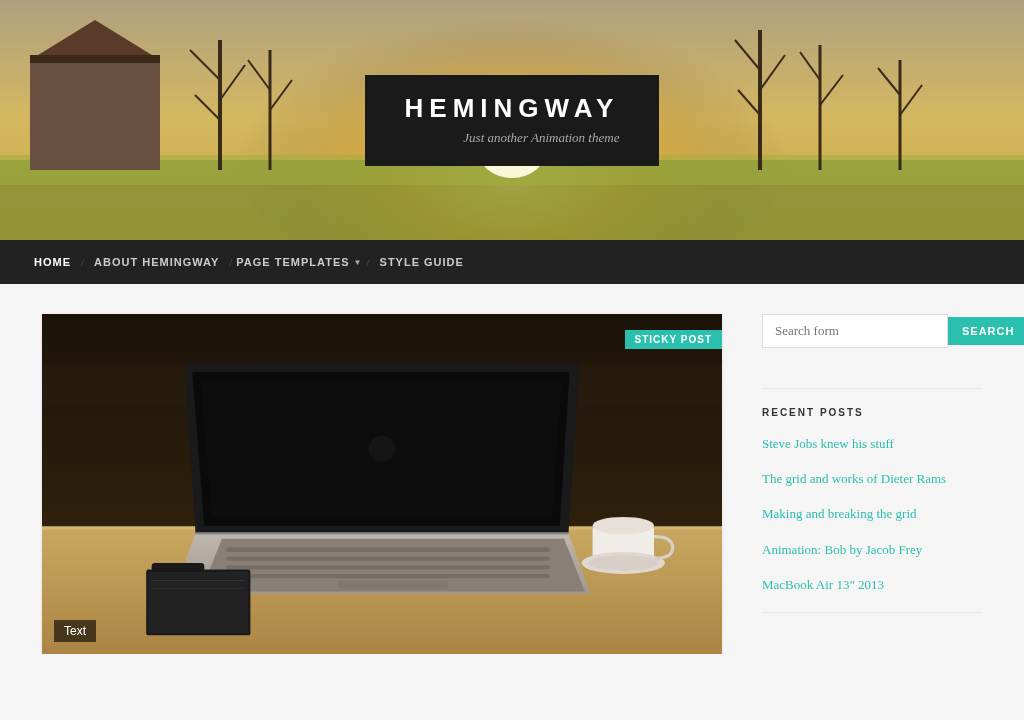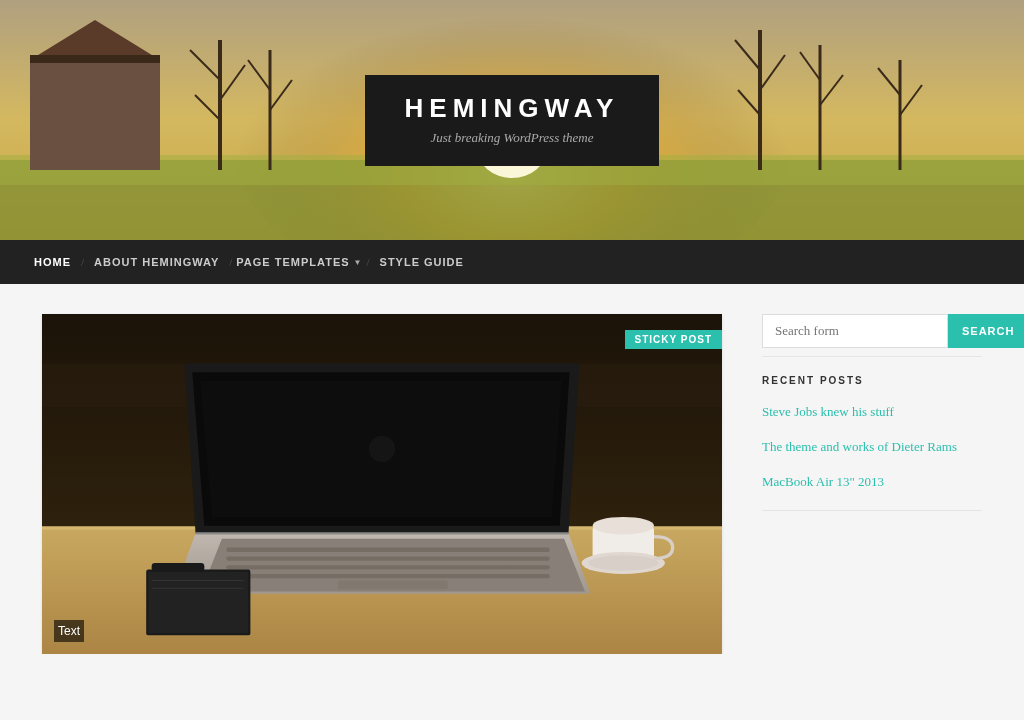--- a/index.html
+++ b/index.html
@@ -23,21 +23,21 @@
     .hero-overlay {
       position: absolute;
       top: 0; left: 0; width: 100%; height: 100%;
       display: flex;
       align-items: center;
       justify-content: center;
     }
     .hero-title-box {
       background: #1a1a1a;
       padding: 18px 40px 20px;
-      text-align: center;
+      text-align: right;
       z-index: 2;
     }
     .hero-title-box h1 {
       color: #fff;
       font-family: 'Arial', sans-serif;
       font-size: 26px;
       font-weight: 700;
       letter-spacing: 6px;
       text-transform: uppercase;
     }
@@ -135,31 +135,32 @@
       background: #2a2010;
     }
     .post-image-caption {
       position: absolute;
       bottom: 12px;
       left: 12px;
       background: rgba(0,0,0,0.6);
       color: #fff;
       font-family: Arial, sans-serif;
       font-size: 12px;
-      padding: 4px 4px;
+      padding: 4px 10px;
     }
 
     
     .sidebar {
       width: 220px;
       flex-shrink: 0;
     }
     .search-widget {
       display: flex;
-      margin-bottom: 8px;
+      margin-bottom: 40px;
+      align-items: center;
     }
     .search-input {
       flex: 1;
       border: 1px solid #ddd;
       padding: 8px 12px;
       font-family: Georgia, serif;
       font-size: 13px;
       color: #aaa;
       outline: none;
       background: #fff;
@@ -258,21 +259,21 @@
     <line x1="900" y1="170" x2="900" y2="60" stroke="#3a2a1a" stroke-width="3"></line>
     <line x1="900" y1="95" x2="878" y2="68" stroke="#3a2a1a" stroke-width="2"></line>
     <line x1="900" y1="115" x2="922" y2="85" stroke="#3a2a1a" stroke-width="2"></line>
 
     <ellipse cx="512" cy="148" rx="35" ry="30" fill="#fffbe0" opacity="0.95"></ellipse>
   </svg>
 
   <div class="hero-overlay">
     <div class="hero-title-box">
       <h1>HEMINGWAY</h1>
-      <p>Just breaking WordPress theme</p>
+      <p>Just another Animation theme</p>
     </div>
   </div>
 </div>
 
 <nav class="nav-bar">
   <a class="active">HOME</a>
   <span class="nav-sep">/</span>
   <a>ABOUT HEMINGWAY</a>
   <span class="nav-sep">/</span>
   <span class="nav-dropdown">
@@ -365,21 +366,27 @@
 
     <hr class="sidebar-divider">
 
     <div class="sidebar-recent-posts">
       <div class="sidebar-section-title">RECENT POSTS</div>
       <ul class="recent-posts-list">
         <li>
           <a style="color: rgb(43, 191, 173);">Steve Jobs knew his stuff</a>
         </li>
         <li>
-          <a style="color: rgb(43, 191, 173);">The theme and works of Dieter Rams</a>
+          <a style="color: rgb(43, 191, 173);">The grid and works of Dieter Rams</a>
+        </li>
+        <li>
+          <a style="color: rgb(43, 191, 173);">Making and breaking the grid</a>
+        </li>
+        <li>
+          <a style="color: rgb(43, 191, 173);">Animation: Bob by Jacob Frey</a>
         </li>
         <li>
           <a style="color: rgb(43, 191, 173);">MacBook Air 13" 2013</a>
         </li>
       </ul>
     </div>
 
     <hr class="sidebar-divider" style="margin-top:18px;">
 
   </aside>

